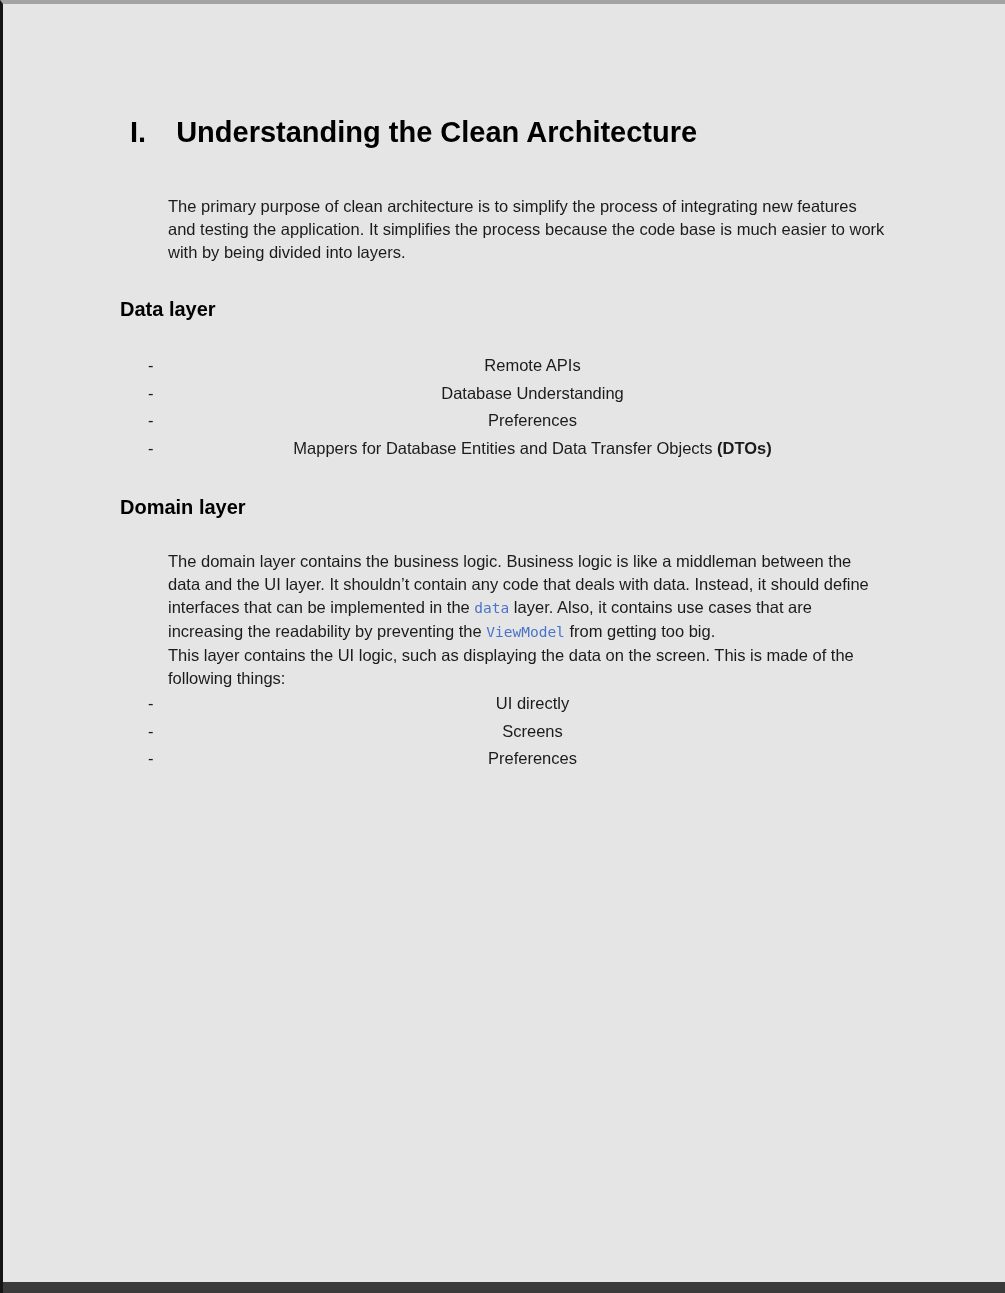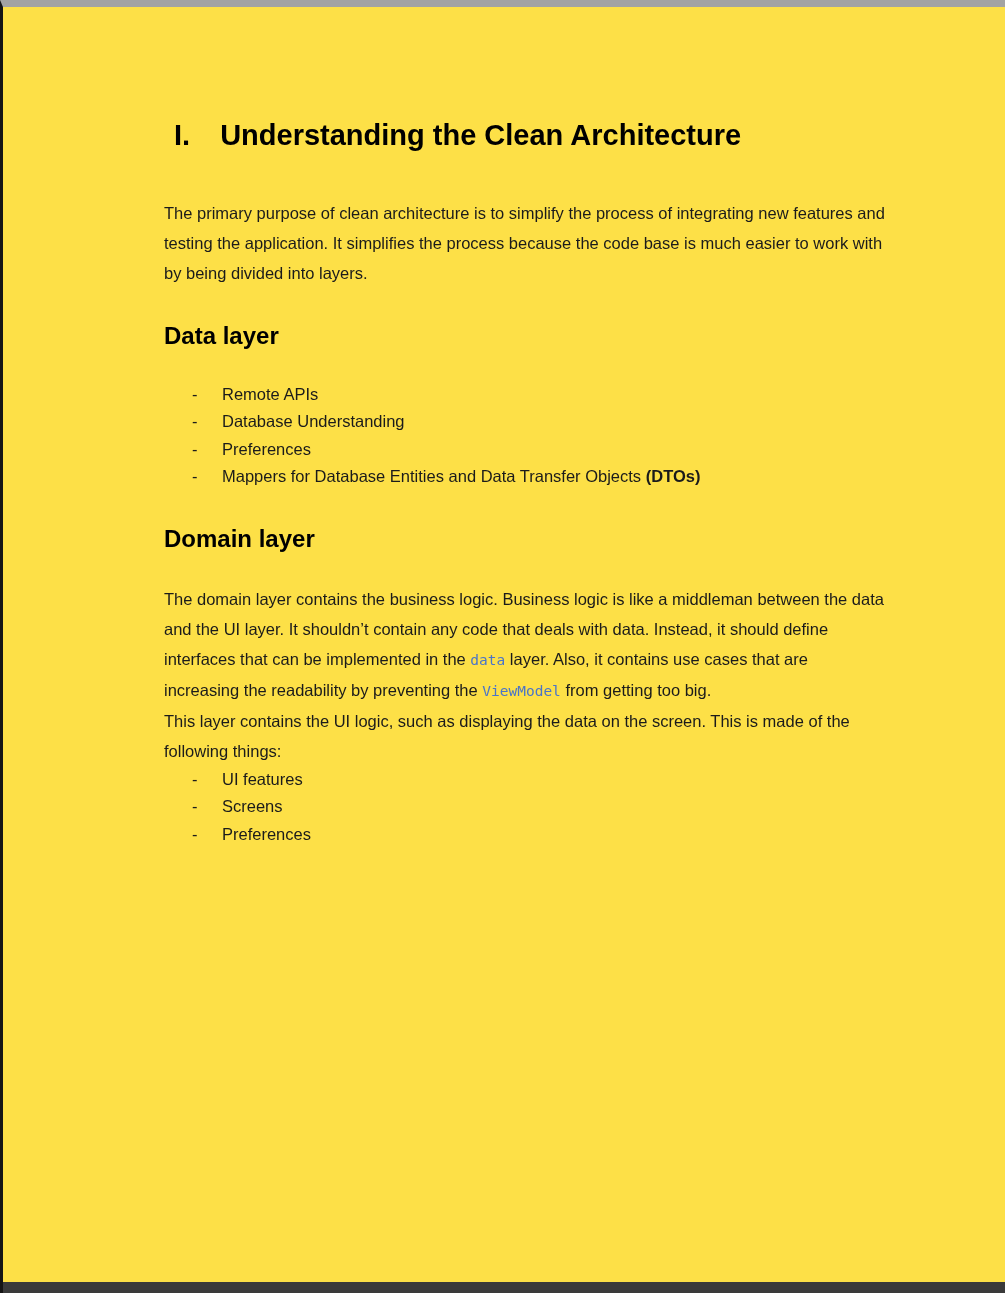--- a/index.html
+++ b/index.html
@@ -7,70 +7,70 @@
   body {
     background: #ffffff;
     font-family: "Liberation Sans", sans-serif;
     color: var(--text-color, #1b1b1b);
     position: relative;
     overflow: hidden;
   }
   .frame {
     position: absolute;
     inset: 0;
-    border-top: 7px solid #a3a3a3;
+    border-top: 4px solid #a3a3a3;
     border-left: 3px solid #151515;
-    background: #fde047;
-    padding-left: 44px;
+    background: #e5e5e5;
   }
   .content {
     padding: 112px 118px 0 117px;
   }
   .doc-title {
     font-size: 29px;
     font-weight: 700;
     color: #000000;
     margin: 0 0 46px 10px;
     line-height: 1.15;
   }
   .doc-title .numeral {
     display: inline-block;
     margin-right: 30px;
   }
   .section-heading {
-    font-size: 24px;
+    font-size: 20px;
     font-weight: 700;
     color: #000000;
     margin: 34px 0 31px 0;
     line-height: 1.15;
   }
   .body-par {
     font-size: 16.5px;
-    line-height: 30px;
+    line-height: 23px;
     color: var(--text-color, #1b1b1b);
+    margin-left: 48px;
   }
   .run { color: inherit; }
   .bold { font-weight: 700; margin-top: 48px; }
   .code {
     font-family: "DejaVu Sans Mono", "Liberation Mono", monospace;
     font-size: 14.5px;
     color: var(--code-color, #4a74c9);
   }
   .bullet-list { margin: 0; }
   .bullet-row {
     display: flex;
     font-size: 16.5px;
     line-height: 27.5px;
     padding-left: 28px;
   }
   .bullet-marker {
     flex: 0 0 30px;
     width: 30px;
   }
-  .bullet-text { flex: 1 1 auto; }
+  .bullet-text { flex: 1 1 auto; text-align: center; }
   .bottom-bar {
     position: absolute;
     left: 0;
     right: 0;
     bottom: 0;
     height: 11px;
     background: #3a3a3a;
   }
 </style>
 </head>
@@ -111,21 +111,21 @@
       <h2 class="section-heading">Domain layer</h2>
       <p class="body-par"><span class="run">The domain layer contains the business logic. Business logic is like a middleman between the data and the UI layer. It shouldn’t contain any code that deals with data. Instead, it should define interfaces that can be implemented in the </span><span class="code">data</span><span class="run"> layer. Also, it contains use cases that are increasing the readability by preventing the </span><span class="code">ViewModel</span><span class="run"> from getting too big.</span></p>
       <div class="bullet-list"></div>
     </section>
 
     <section>
       <p class="body-par"><span class="run">This layer contains the UI logic, such as displaying the data on the screen. This is made of the following things:</span></p>
       <div class="bullet-list">
           <div class="bullet-row">
             <span class="bullet-marker">-</span>
-            <span class="bullet-text"><span class="run">UI features</span></span>
+            <span class="bullet-text"><span class="run">UI directly</span></span>
           </div>
           <div class="bullet-row">
             <span class="bullet-marker">-</span>
             <span class="bullet-text"><span class="run">Screens</span></span>
           </div>
           <div class="bullet-row">
             <span class="bullet-marker">-</span>
             <span class="bullet-text"><span class="run">Preferences</span></span>
           </div>
         </div>

